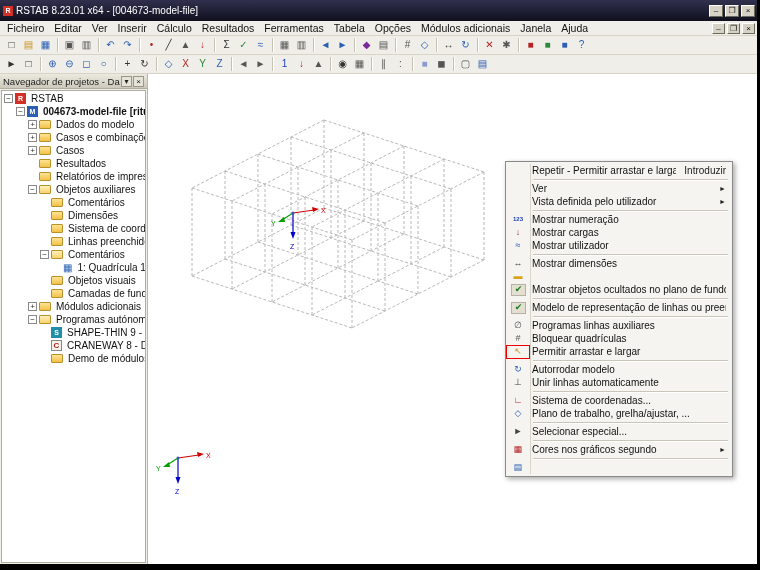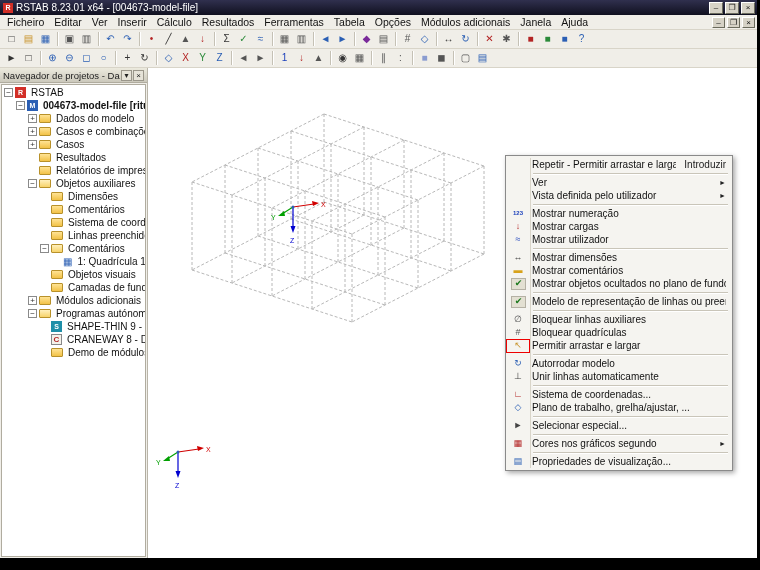--- a/index.html
+++ b/index.html
@@ -5,21 +5,21 @@
   * { box-sizing: border-box; }
   html,body { margin:0; padding:0; }
   body {
     width:760px; height:570px; overflow:hidden; position:relative;
     background:#000; font-family:"Liberation Sans", sans-serif;
     -webkit-font-smoothing:antialiased;
   }
   .window { position:absolute; left:0; top:0; width:757px; height:558px; background:#f0eee8; }
 
   
-  .titlebar { height:15px; background:linear-gradient(#30304e,#10101f); display:flex; align-items:center; padding:0 2px; color:#fff; font-size:10px; }
+  .titlebar { height:21px; background:linear-gradient(#30304e,#10101f); display:flex; align-items:center; padding:0 2px; color:#fff; font-size:10px; }
   .app-icon { width:10px; height:10px; background:#d22f27; color:#fff; font-size:7px; line-height:10px; text-align:center; font-weight:bold; margin:0 3px 0 1px; flex:none; }
   .tb-title { flex:1; white-space:nowrap; overflow:hidden; }
   .wbtn { width:14px; height:12px; background:#d6d2c6; border:1px solid #fff; border-right-color:#6a6a5c; border-bottom-color:#6a6a5c; font-size:8px; line-height:9px; text-align:center; color:#111; margin-left:2px; flex:none; }
 
   
   .menubar { height:15px; background:#f0eee8; display:flex; align-items:center; font-size:10.5px; color:#111; border-bottom:1px solid #d8d4c8; padding:0 2px; }
   .mi { padding:1px 5px; white-space:nowrap; }
   .mdi-btns { margin-left:auto; display:flex; }
   .mdi-btns .wbtn { width:13px; height:11px; }
 
@@ -339,26 +339,26 @@
             <span class="tlabel">Relatórios de impressão</span>
           </div>
           <div class="trow" style="padding-left: 26px;">
             <span class="exp">−</span>
             <span class="tico ic-folder-open"></span>
             <span class="tlabel">Objetos auxiliares</span>
           </div>
           <div class="trow" style="padding-left: 38px;">
             <span class="exp-sp"></span>
             <span class="tico ic-folder"></span>
+            <span class="tlabel">Comentários</span>
+          </div>
+          <div class="trow" style="padding-left: 38px;">
+            <span class="exp-sp"></span>
+            <span class="tico ic-folder"></span>
             <span class="tlabel">Dimensões</span>
-          </div>
-          <div class="trow" style="padding-left: 38px;">
-            <span class="exp-sp"></span>
-            <span class="tico ic-folder"></span>
-            <span class="tlabel">Comentários</span>
           </div>
           <div class="trow" style="padding-left: 38px;">
             <span class="exp-sp"></span>
             <span class="tico ic-folder"></span>
             <span class="tlabel">Sistema de coordenadas definido</span>
           </div>
           <div class="trow" style="padding-left: 38px;">
             <span class="exp-sp"></span>
             <span class="tico ic-folder"></span>
             <span class="tlabel">Linhas preenchido</span>
@@ -520,41 +520,40 @@
           <div class="crow">
             <span class="cic">
               <span class="cg" style="color: rgb(68, 68, 68);">↔</span>
             </span>
             <span class="clab">Mostrar dimensões</span>
           </div>
           <div class="crow">
             <span class="cic">
               <span class="cg" style="color: rgb(216, 162, 26);">▬</span>
             </span>
-            <span class="clab">Mostrar comentários</span>
           </div>
           <div class="crow">
             <span class="cic checked">
               <span class="cg" style="color: rgb(31, 122, 31);">✔</span>
             </span>
             <span class="clab">Mostrar objetos ocultados no plano de fundo</span>
           </div>
           <div class="csep"></div>
           <div class="crow">
             <span class="cic checked">
               <span class="cg" style="color: rgb(31, 122, 31);">✔</span>
             </span>
             <span class="clab">Modelo de representação de linhas ou preenchido</span>
           </div>
           <div class="csep"></div>
           <div class="crow">
             <span class="cic">
               <span class="cg" style="color: rgb(85, 85, 85);">∅</span>
             </span>
-            <span class="clab">Bloquear linhas auxiliares</span>
+            <span class="clab">Programas linhas auxiliares</span>
           </div>
           <div class="crow">
             <span class="cic">
               <span class="cg" style="color: rgb(85, 85, 85);">#</span>
             </span>
             <span class="clab">Bloquear quadrículas</span>
           </div>
           <div class="crow">
             <span class="cic hl">
               <span class="cg" style="color: rgb(200, 147, 43);">↖</span>
@@ -600,19 +599,18 @@
               <span class="cg" style="color: rgb(179, 36, 36);">▦</span>
             </span>
             <span class="clab">Cores nos gráficos segundo</span>
             <span class="carr">►</span>
           </div>
           <div class="csep"></div>
           <div class="crow">
             <span class="cic">
               <span class="cg" style="color: rgb(43, 95, 180);">▤</span>
             </span>
-            <span class="clab">Propriedades de visualização...</span>
           </div>
         </div>
     </div>
 
   </div>
 </div>
 
 </body></html>

